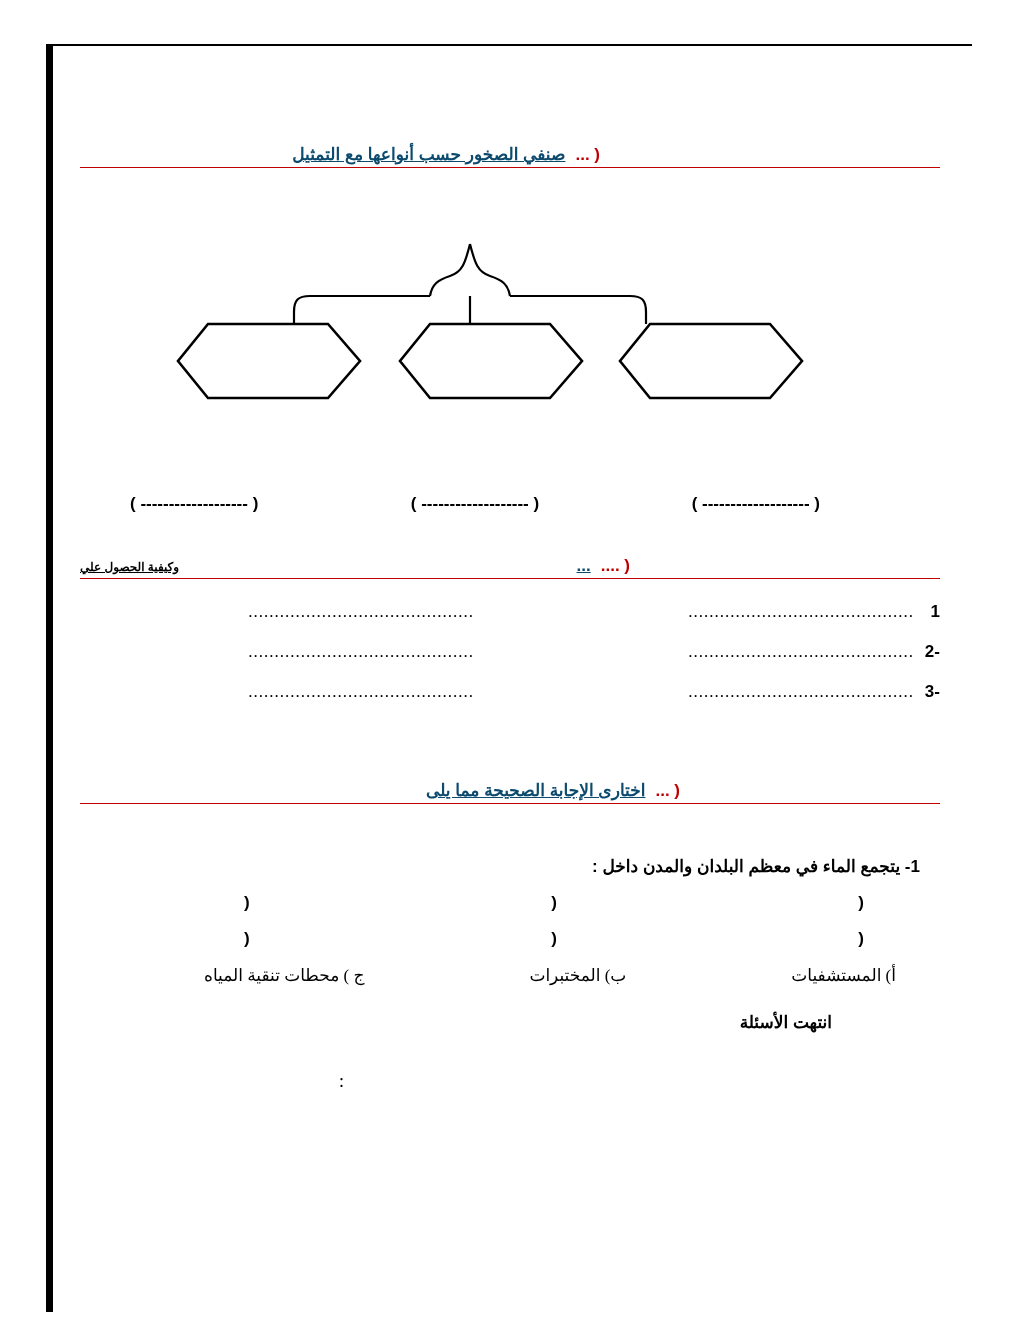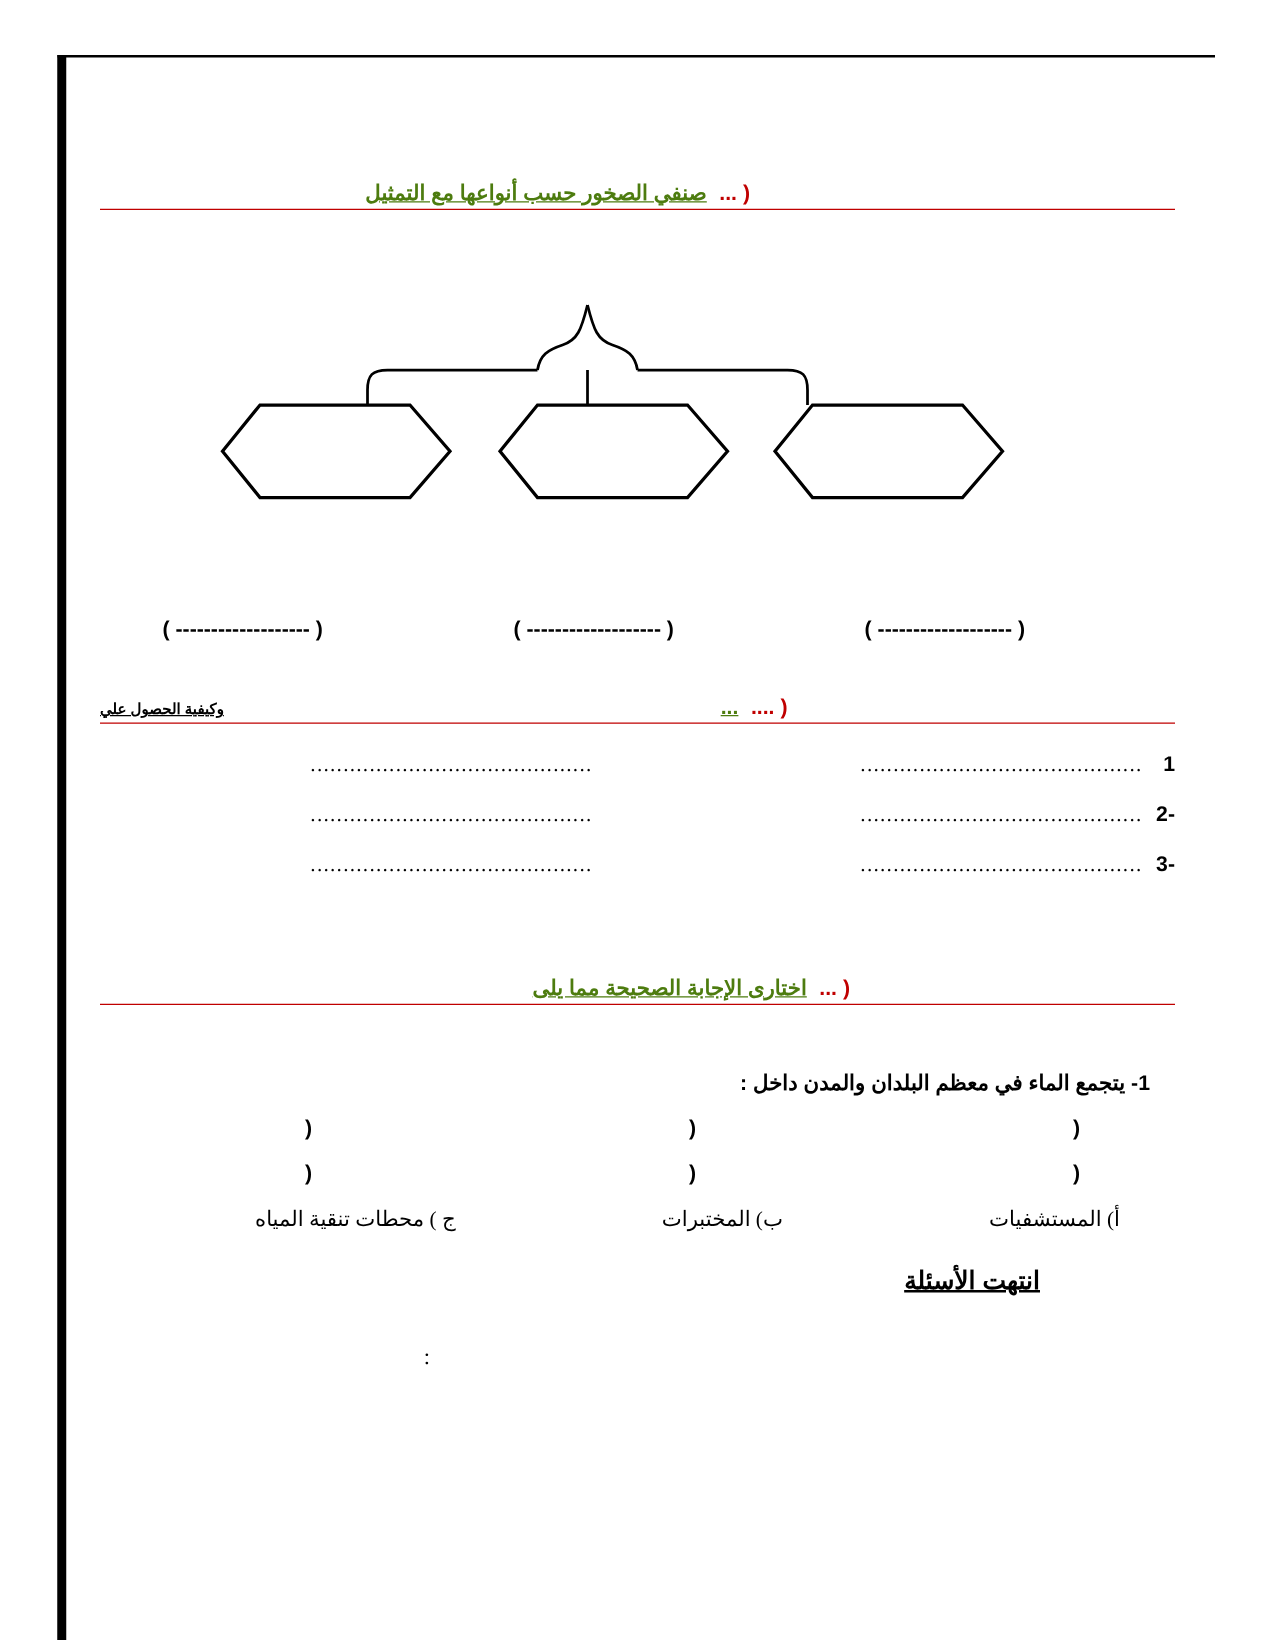--- a/index.html
+++ b/index.html
@@ -58,21 +58,21 @@
     white-space: nowrap;
   }
   .q-head .q-marker {
     color: #c00000;
     font-weight: bold;
     font-size: 17px;
     font-family: "Liberation Sans", sans-serif;
     margin-left: 10px;
   }
   .q-head .q-text {
-    color: #4d7c0f;
+    color: #0c4a6e;
     font-weight: bold;
     font-size: 17px;
     font-family: "Liberation Sans", sans-serif;
     text-decoration: underline;
   }
 
   
   #head-1 { right: 20px; top: 100px; width: 860px; justify-content: flex-start; }
   #head-1 .q-marker { margin-right: 340px; }
 
@@ -174,23 +174,22 @@
     display: flex;
     flex-direction: row;
     justify-content: space-between;
     font-family: "Liberation Serif", serif;
     font-size: 17px;
     margin-top: 16px;
     padding: 0 28px 0 140px;
   }
   .end-note {
     font-family: "Liberation Sans", sans-serif;
-    font-size: 20px;
-    font-weight: bold;
-    text-decoration: underline;
+    font-size: 17px;
+    font-weight: bold;
     text-align: right;
     margin-top: 26px;
     padding-right: 92px;
   }
   .tail-colon {
     font-family: "Liberation Serif", serif;
     font-size: 18px;
     text-align: right;
     margin-top: 38px;
     padding-right: 580px;

